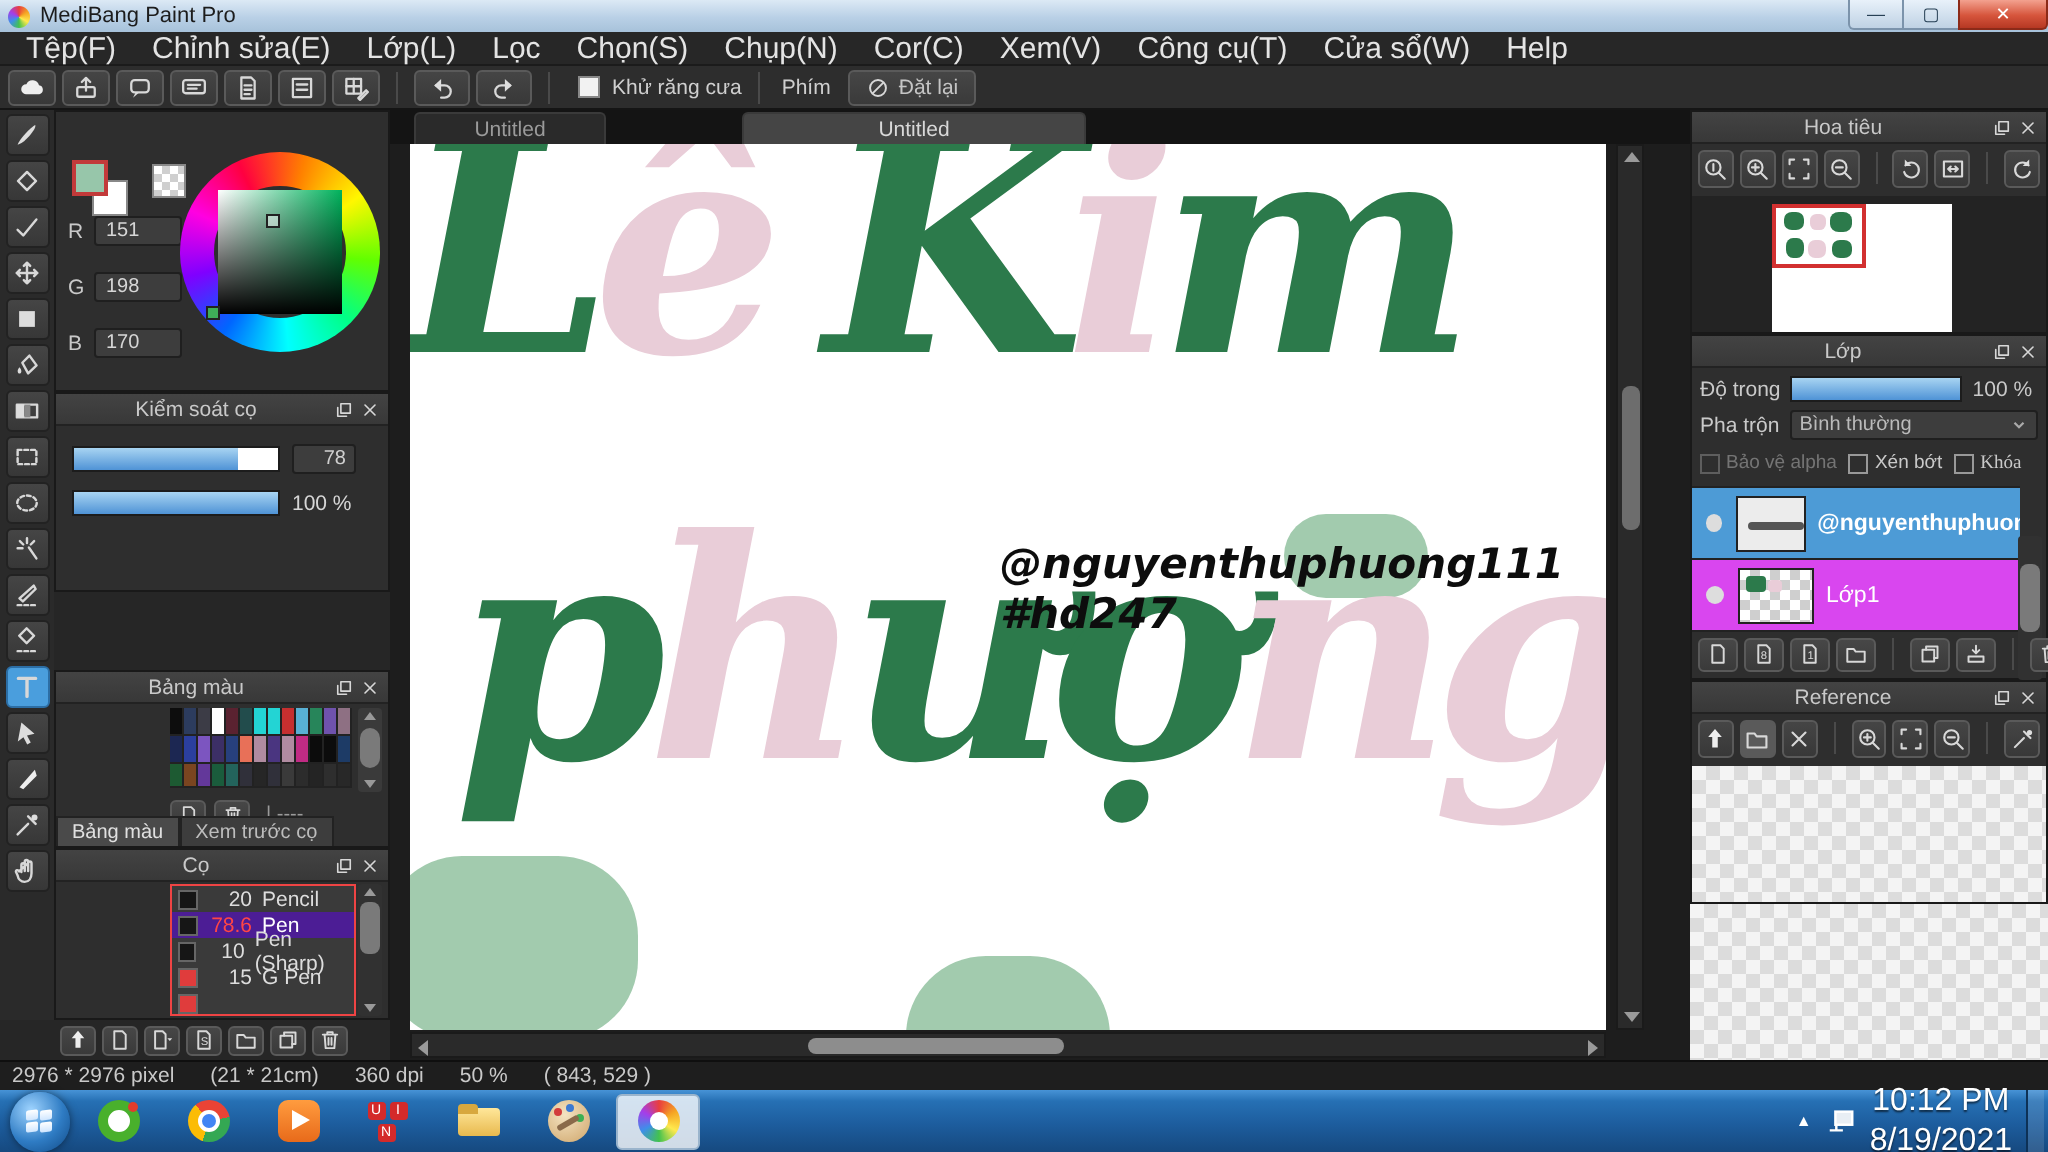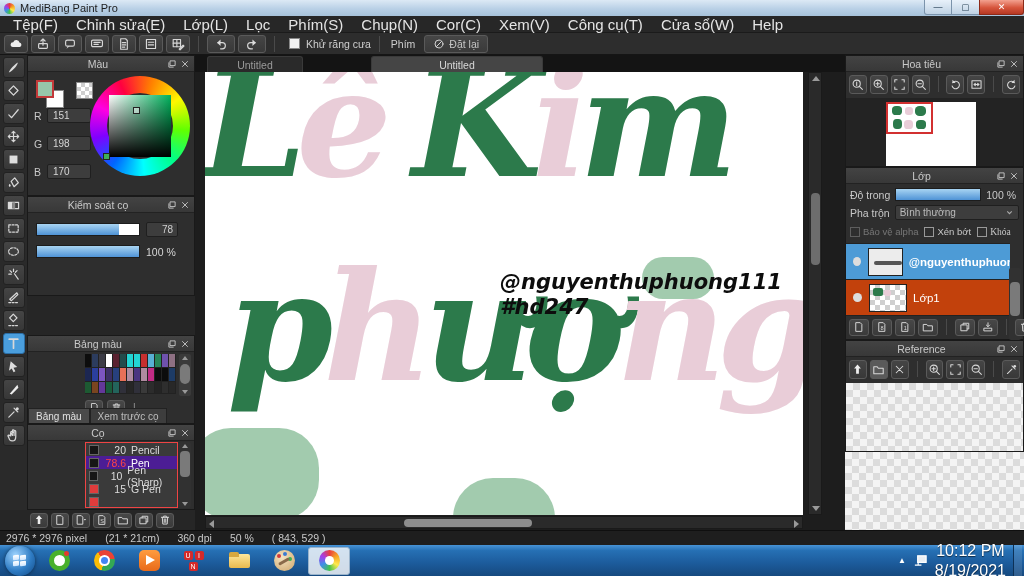--- a/index.html
+++ b/index.html
@@ -121,21 +121,21 @@
   
   .rightpanels{position:absolute;left:845px;top:0;width:179px;height:475px;background:#2e2e2e}
   .rpanel{position:absolute;left:0;width:179px;background:#2e2e2e;border:1px solid #191919}
   .ptoolbar{display:flex;align-items:center;gap:3px;padding:2px 3px;height:24px}
   .navbody{position:absolute;left:0;top:42px;right:0;bottom:0;background:#232323}
   .navthumb{position:absolute;left:40px;top:4px;width:90px;height:64px;background:#fff}
   .navred{position:absolute;left:0;top:0;width:47px;height:32px;border:2px solid #d23030}
   .minimark{position:absolute;border-radius:40%}
 
   .lrow{display:flex;align-items:center;gap:5px;padding:0 4px;font-size:10.5px;color:#c9c9c9}
-  .layeritem{height:36px;display:flex;align-items:center;border-bottom:1px solid #222;background:#c2410c}
+  .layeritem{height:36px;display:flex;align-items:center;border-bottom:1px solid #222;background:#d946ef}
   .layeritem.sel{background:#4d9bd6}
   .eyedot{width:9px;height:9px;border-radius:50%;background:#ddd;margin:0 7px}
   .lthumb{width:38px;height:28px;border:1px solid #222;background-image:conic-gradient(#cfcfcf 0 25%,#fff 0 50%,#cfcfcf 0 75%,#fff 0);background-size:10px 10px;position:relative;overflow:hidden}
   .lname{font-size:11.5px;color:#fff;margin-left:6px;white-space:nowrap;overflow:hidden}
   .layeritem.sel .lname{font-weight:bold}
   .ddown{flex:1;height:15px;background:#3d3d3d;border:1px solid #1f1f1f;border-radius:2px;font-size:10px;color:#bbb;
     display:flex;align-items:center;padding:0 4px;justify-content:space-between}
   .chk{width:10px;height:10px;border:1px solid #999;background:transparent}
   .chklab{font-size:9.5px;color:#c9c9c9;margin-left:3px}
   .chklab.dim,.chkdim{opacity:.45}
@@ -179,21 +179,21 @@
       <div class="winbtn max">▢</div>
       <div class="winbtn close">✕</div>
     </div>
   </div>
 
   <div class="menubar" id="menubar">
       <span class="menuitem">Tệp(F)</span>
       <span class="menuitem">Chỉnh sửa(E)</span>
       <span class="menuitem">Lớp(L)</span>
       <span class="menuitem">Lọc</span>
-      <span class="menuitem">Phím(S)</span>
+      <span class="menuitem">Chọn(S)</span>
       <span class="menuitem">Chụp(N)</span>
       <span class="menuitem">Cor(C)</span>
       <span class="menuitem">Xem(V)</span>
       <span class="menuitem">Công cụ(T)</span>
       <span class="menuitem">Cửa sổ(W)</span>
       <span class="menuitem">Help</span>
     </div>
 
   <div class="toolbarTop" id="toptoolbar">
       <div class="ibtn">
@@ -364,34 +364,20 @@
         <div class="tool">
           <svg width="15" height="15" viewBox="0 0 16 16" fill="none" stroke="#d8d8d8" stroke-width="1.3" stroke-linecap="round" stroke-linejoin="round">
             <path d="M5 8.5V4.8a.9.9 0 0 1 1.8 0V8m0-3.8V3a.9.9 0 0 1 1.8 0v5m0-4.2a.9.9 0 0 1 1.8 0v5.4c0 2.8-1.4 4.6-3.7 4.6-2 0-3.4-1.6-3.7-3.4l-.9-2c-.2-1 1.2-1.2 1.7-.2z"></path>
           </svg>
         </div>
       </div>
 
     <div class="leftpanels">
 
       <section class="panel" style="top:0;height:141px">
-        <div class="phead">
-            <span class="ptitle">Màu</span>
-          <span class="pbtn" id="pop1">
-              <svg width="10" height="10" viewBox="0 0 16 16" fill="none" stroke="#d8d8d8" stroke-width="1.3" stroke-linecap="round" stroke-linejoin="round">
-                <rect x="5.5" y="3" width="7.5" height="7.5"></rect>
-                <path d="M3 6v7h7"></path>
-              </svg>
-            </span>
-          <span class="pbtn" id="clx1">
-              <svg width="10" height="10" viewBox="0 0 16 16" fill="none" stroke="#d8d8d8" stroke-width="1.3" stroke-linecap="round" stroke-linejoin="round">
-                <path d="M4 4l8 8M12 4l-8 8"></path>
-              </svg>
-            </span>
-          </div>
         <div class="cswatches">
           <div class="sw-bg"></div>
           <div class="sw-fg" id="fgswatch" style="background: rgb(151, 198, 170);"></div>
           <div class="sw-tr"></div>
         </div>
         <div class="rgbrow" style="top:52px">
           <span class="lab">R</span>
           <span class="val">151</span>
           </div>
         <div class="rgbrow" style="top:80px">

